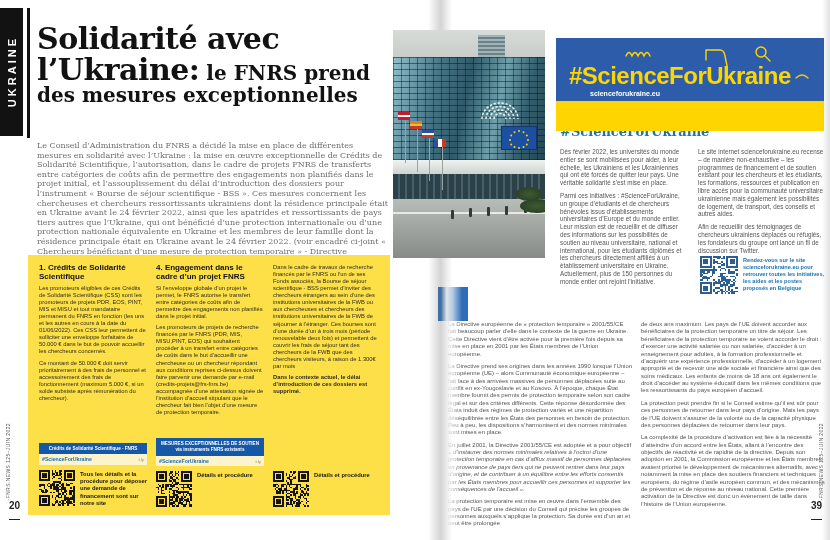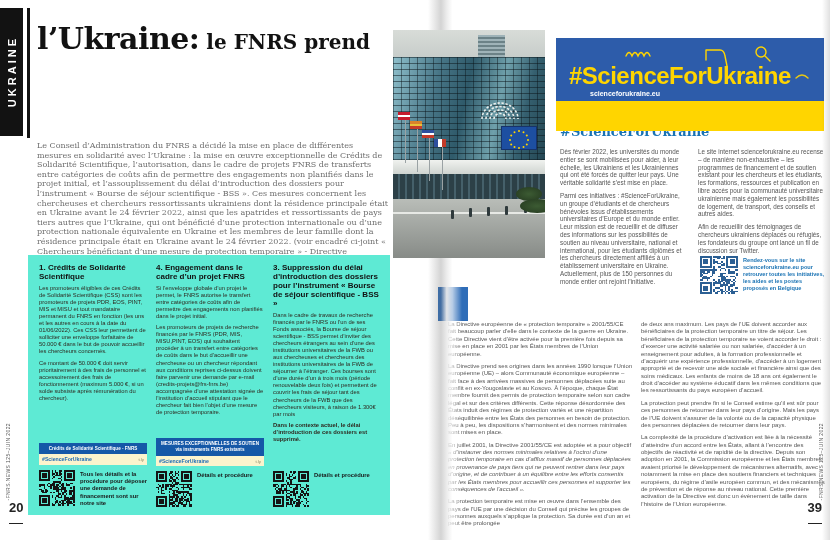--- a/index.html
+++ b/index.html
@@ -10,21 +10,21 @@
   .ukr-tab{position:absolute;left:0;top:8px;width:23px;height:128px;background:#121212;display:flex;align-items:center;justify-content:center;}
   .ukr-tab span{color:#fff;font-weight:bold;font-size:11px;letter-spacing:3px;writing-mode:vertical-rl;transform:rotate(180deg);font-family:"Liberation Sans",sans-serif;}
   .tab-rule{position:absolute;left:27px;top:8px;width:3px;height:130px;background:#121212;}
 
   .title{position:absolute;left:37px;top:24px;width:375px;color:#121212;font-family:"DejaVu Serif",serif;font-weight:bold;line-height:1.02;}
   .title .big{font-size:30px;letter-spacing:-.5px;}
   .title .small{font-size:20px;}
 
   .intro{position:absolute;left:37px;top:141px;width:352px;font-family:"DejaVu Serif",serif;font-size:8px;line-height:1.2;color:#6e6e6e;}
 
-  .yellow-panel{position:absolute;left:28px;top:255px;width:362px;height:260px;background:#5eead4;box-sizing:border-box;padding:9px 9px 8px 11px;display:flex;gap:9px;}
+  .yellow-panel{position:absolute;left:28px;top:255px;width:362px;height:260px;background:#fde047;box-sizing:border-box;padding:9px 9px 8px 11px;display:flex;gap:9px;}
   .mcol{flex:1 1 0;display:flex;flex-direction:column;font-size:5.8px;line-height:1.22;color:#2e2a20;}
   .mcol h3{margin:0 0 3px 0;font-size:8px;line-height:1.12;color:#111;font-family:"Liberation Sans",sans-serif;}
   .mcol p{margin:0 0 4px 0;}
   .mcol .spacer{flex:1 1 auto;}
   .mbtn{background:#1558a7;color:#fff;font-weight:bold;font-size:4.6px;line-height:1.3;text-align:center;padding:3px 4px;}
   .mstrip{background:#fcf4cd;display:flex;justify-content:space-between;align-items:flex-end;padding:2px 3px 2px 3px;margin-bottom:5px;}
   .mstrip .hash{color:#1f6cb5;font-weight:bold;font-size:5.2px;}
   .mstrip .lnk{color:#8b8b6a;font-size:4.4px;}
   .qr-row{display:flex;gap:5px;align-items:flex-start;}
   .qr{width:36px;height:36px;flex:0 0 auto;}
@@ -48,21 +48,21 @@
   .bollard{position:absolute;width:3px;height:9px;background:#2f3a3c;border-radius:1px;}
   .bush{position:absolute;width:26px;height:14px;background:radial-gradient(#3c5b33,#24381f);border-radius:50%;}
   .flagpole{position:absolute;width:1px;height:46px;background:#9aa2a4;}
   .flag{position:absolute;width:12px;height:8px;}
   .emblem{position:absolute;right:14%;top:26%;width:48px;height:40px;}
   .euflag{position:absolute;right:5%;top:42%;width:34px;height:22px;background:#1d4fa1;border:1px solid #16336b;}
 
   
   .edge-vert{position:absolute;width:12px;height:130px;display:flex;align-items:flex-end;justify-content:center;}
   .edge-vert span{writing-mode:vertical-rl;transform:rotate(180deg);font-size:5px;color:#555;letter-spacing:.4px;white-space:nowrap;}
-  .pageno{position:absolute;font-size:13px;font-weight:bold;color:#222;border-bottom:1.5px solid #222;padding-bottom:8px;}
+  .pageno{position:absolute;font-size:10px;font-weight:bold;color:#222;border-bottom:1.5px solid #222;padding-bottom:8px;}
 
   
   .banner{position:absolute;left:556px;top:38px;width:268px;height:93px;z-index:4;}
   .banner .blue{position:absolute;left:0;top:0;width:100%;height:68%;background:#2d5caa;overflow:hidden;}
   .banner .yellowband{position:absolute;left:0;bottom:0;width:100%;height:32%;background:#ffd500;}
   .banner .hash{position:absolute;left:13px;top:24px;font-size:24px;font-weight:bold;color:#ffd500;letter-spacing:-.5px;font-family:"Liberation Sans",sans-serif;}
   .banner .url{position:absolute;left:34px;top:52px;font-size:7px;font-weight:bold;color:#fff;}
   .banner svg.doodles{position:absolute;left:0;top:0;width:100%;height:100%;}
 
   .sfu-head{position:absolute;left:560px;top:124px;font-family:"DejaVu Serif",serif;font-weight:bold;font-size:13px;color:#1a73b4;}
@@ -88,21 +88,23 @@
 <body>
 
 <div class="spread">
 
   <div class="ukr-tab">
     <span>UKRAINE</span>
   </div>
   <div class="tab-rule"></div>
 
   <div class="title">
+    <div><span class="big">Solidarité avec</span></div>
     <div><span class="big">l’Ukraine:</span><span class="small"> le FNRS prend</span></div>
+    <div><span class="small">des mesures exceptionnelles</span></div>
   </div>
 
   <div class="intro">Le Conseil d’Administration du FNRS a décidé la mise en place de différentes mesures en solidarité avec l’Ukraine : la mise en œuvre exceptionnelle de Crédits de Solidarité Scientifique, l’autorisation, dans le cadre de projets FNRS de transferts entre catégories de coûts afin de permettre des engagements non planifiés dans le projet initial, et l’assouplissement du délai d’introduction des dossiers pour l’instrument « Bourse de séjour scientifique - BSS ». Ces mesures concernent les chercheuses et chercheurs ressortissants ukrainiens dont la résidence principale était en Ukraine avant le 24 février 2022, ainsi que les apatrides et ressortissants de pays tiers autres que l’Ukraine, qui ont bénéficié d’une protection internationale ou d’une protection nationale équivalente en Ukraine et les membres de leur famille dont la résidence principale était en Ukraine avant le 24 février 2022. (voir encadré ci-joint « Chercheurs bénéficiant d’une mesure de protection temporaire » - Directive européenne 2001/55/CE).</div>
 
   <div class="photo">
     <div class="ph-sky"></div>
     <div class="ph-tower"></div>
     <div class="ph-facade"></div>
     <svg class="emblem" viewBox="0 0 48 40">
       <g fill="none" stroke="#f3f5f2" stroke-width="1.6" stroke-dasharray="2.4 1.6" opacity="0.95">
@@ -744,21 +746,20 @@
               <rect x="4" y="22" width="1" height="1" fill="#141414"></rect>
               <rect x="5" y="22" width="1" height="1" fill="#141414"></rect>
               <rect x="6" y="22" width="1" height="1" fill="#141414"></rect>
             </svg>
           </div>
         <div class="qr-cap">Détails et procédure</div>
       </div>
     </div>
 
     <div class="mcol">
-      <h3>3. Suppression du délai d’introduction des dossiers pour l’instrument « Bourse de séjour scientifique - BSS »</h3>
       <p>Dans le cadre de travaux de recherche financés par le FNRS ou l’un de ses Fonds associés, la Bourse de séjour scientifique - BSS permet d’inviter des chercheurs étrangers au sein d’une des institutions universitaires de la FWB ou aux chercheuses et chercheurs des institutions universitaires de la FWB de séjourner à l’étranger. Ces bourses sont d’une durée d’un à trois mois (période renouvelable deux fois) et permettent de couvrir les frais de séjour tant des chercheurs de la FWB que des chercheurs visiteurs, à raison de 1.300€ par mois</p>
       <p style="font-weight:bold;">Dans le contexte actuel, le délai d’introduction de ces dossiers est supprimé.</p>
       <div class="spacer"></div>
       <div class="qr-row">
         <div class="qr">
             <svg viewBox="0 0 23 23" shape-rendering="crispEdges">
               <rect x="11" y="0" width="1" height="1" fill="#141414"></rect>
               <rect x="13" y="0" width="1" height="1" fill="#141414"></rect>
               <rect x="14" y="0" width="1" height="1" fill="#141414"></rect>
               <rect x="8" y="1" width="1" height="1" fill="#141414"></rect>

